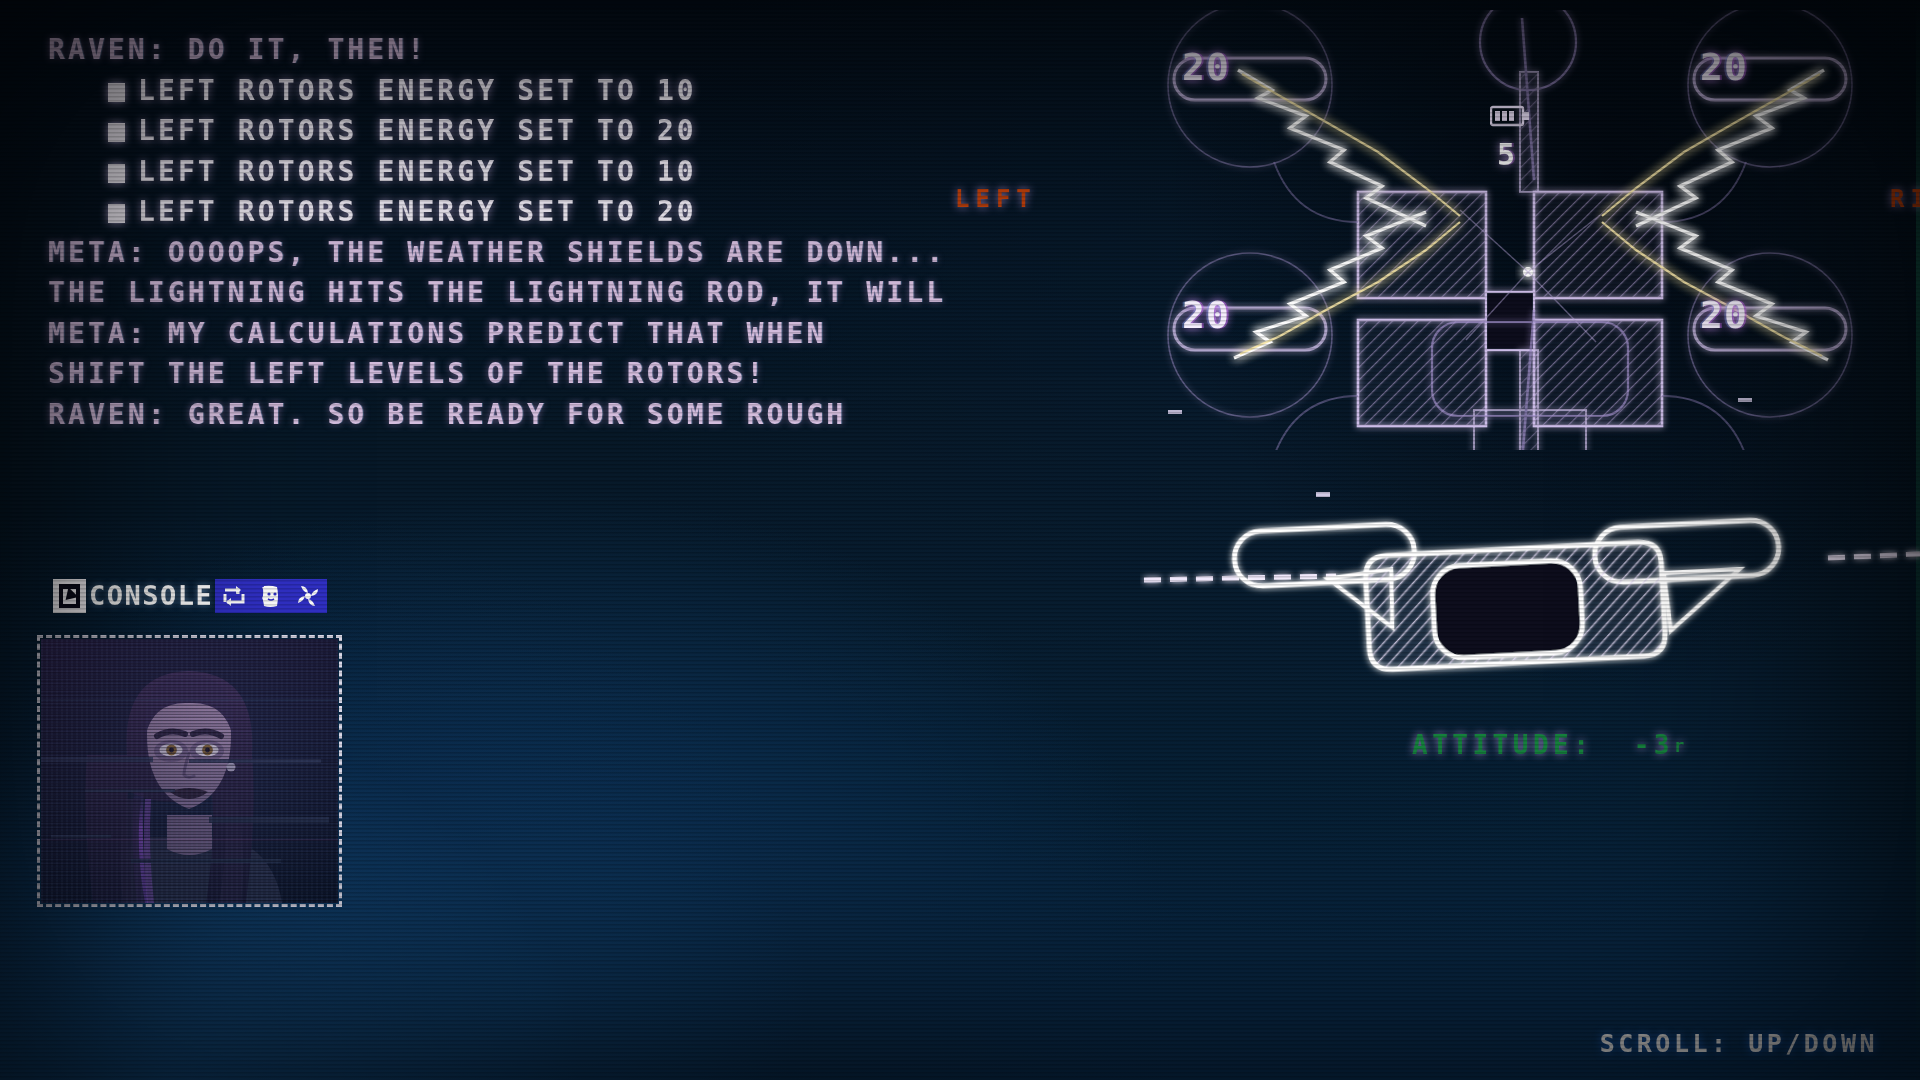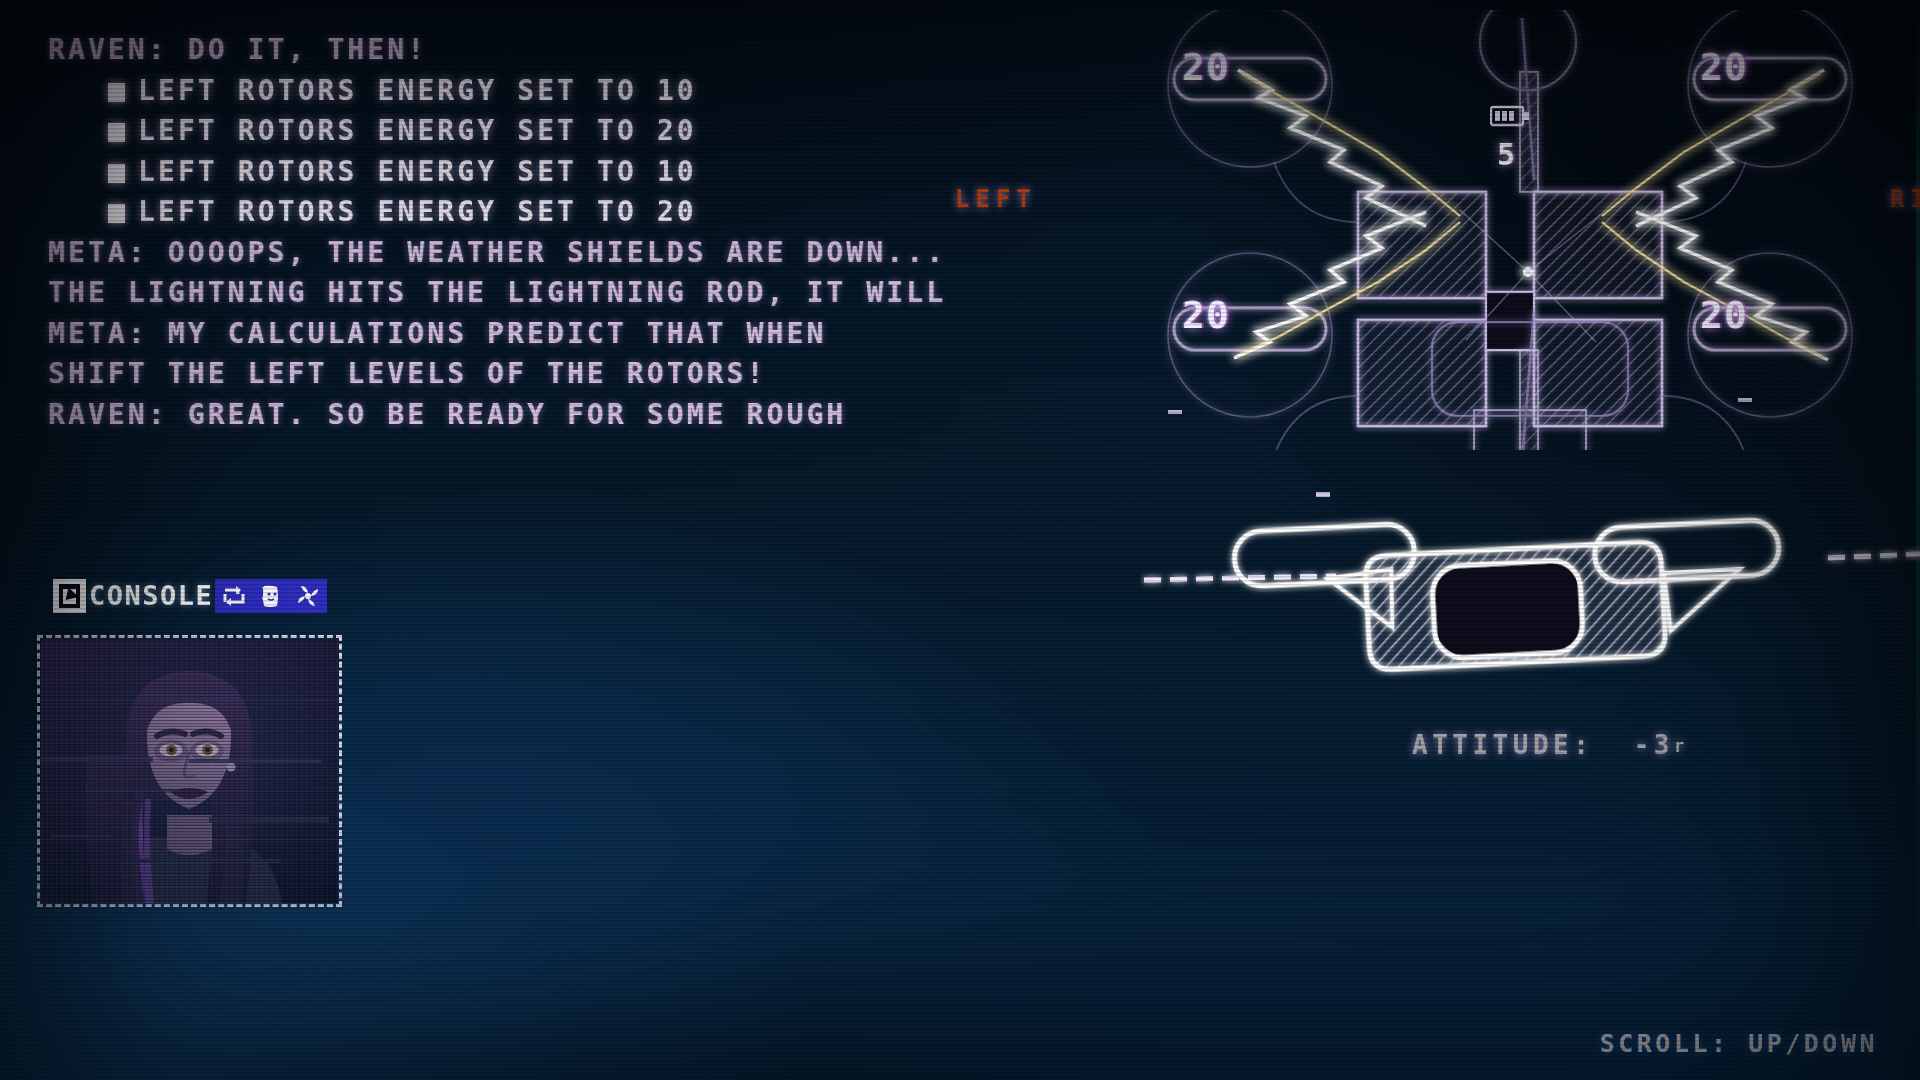--- a/index.html
+++ b/index.html
@@ -130,21 +130,21 @@
   #center-val {
     position:absolute; left:1497px; top:137px; color:#ffffff; font-size:30px; font-weight:bold;
     text-shadow:0 0 9px rgba(220,180,255,.9), 2px 0 0 rgba(200,100,240,.4);
   }
   #battery-icon { position:absolute; left:1490px; top:105px; }
 
   
   #attitude-view { position:absolute; left:1140px; top:480px; width:780px; height:200px; }
   #attitude-readout {
     position:absolute; left:1412px; top:730px;
-    color:#a3a3a3; font-size:26px; font-weight:bold; letter-spacing:4.5px;
+    color:#15803d; font-size:26px; font-weight:bold; letter-spacing:4.5px;
     text-shadow:0 0 8px rgba(205,175,250,.75);
     white-space:pre;
   }
   #attitude-readout .sup { font-size:17px; vertical-align:2px; letter-spacing:0; }
 
   
   #scroll-hint {
     position:absolute; right:42px; bottom:22px;
     color:#e5e5e5; font-size:25px; font-weight:bold; letter-spacing:3.5px;
     text-shadow:0 0 9px rgba(35,110,225,.85);

